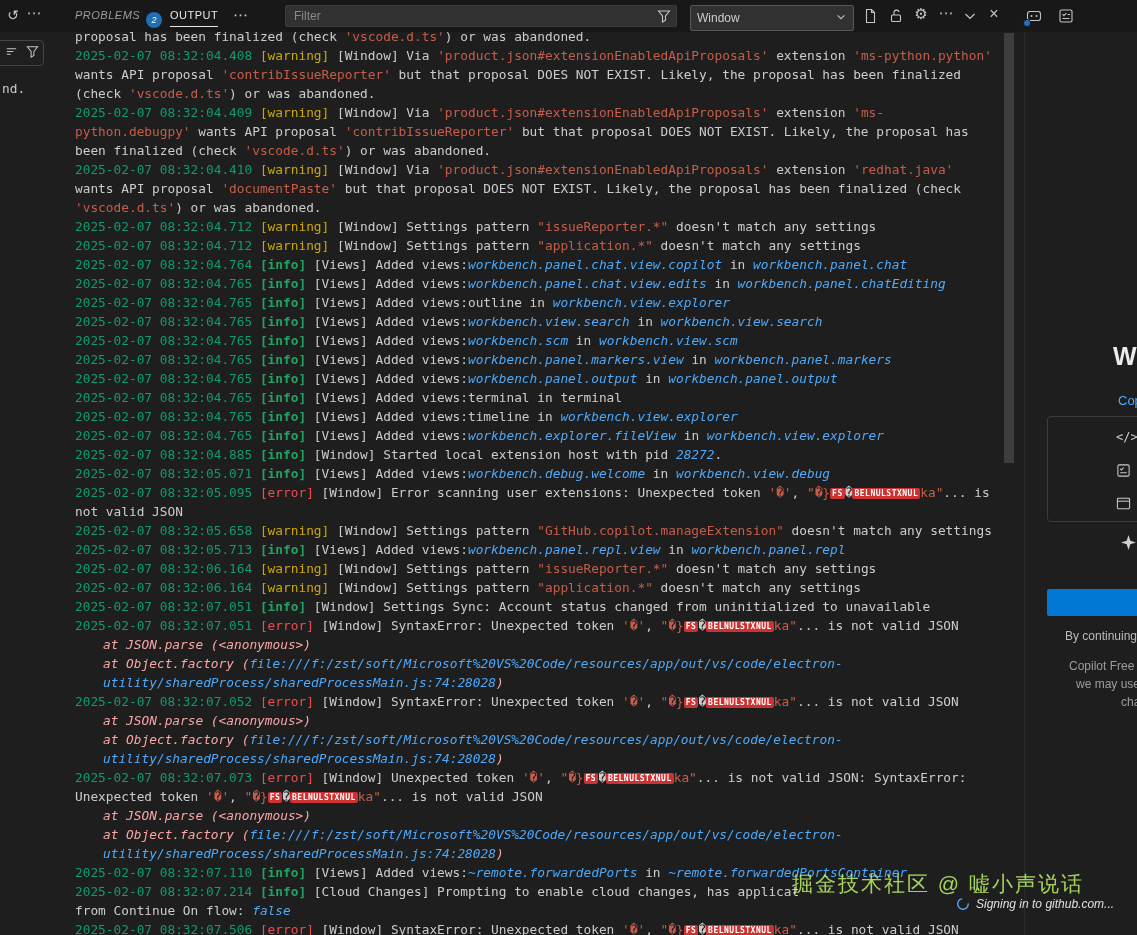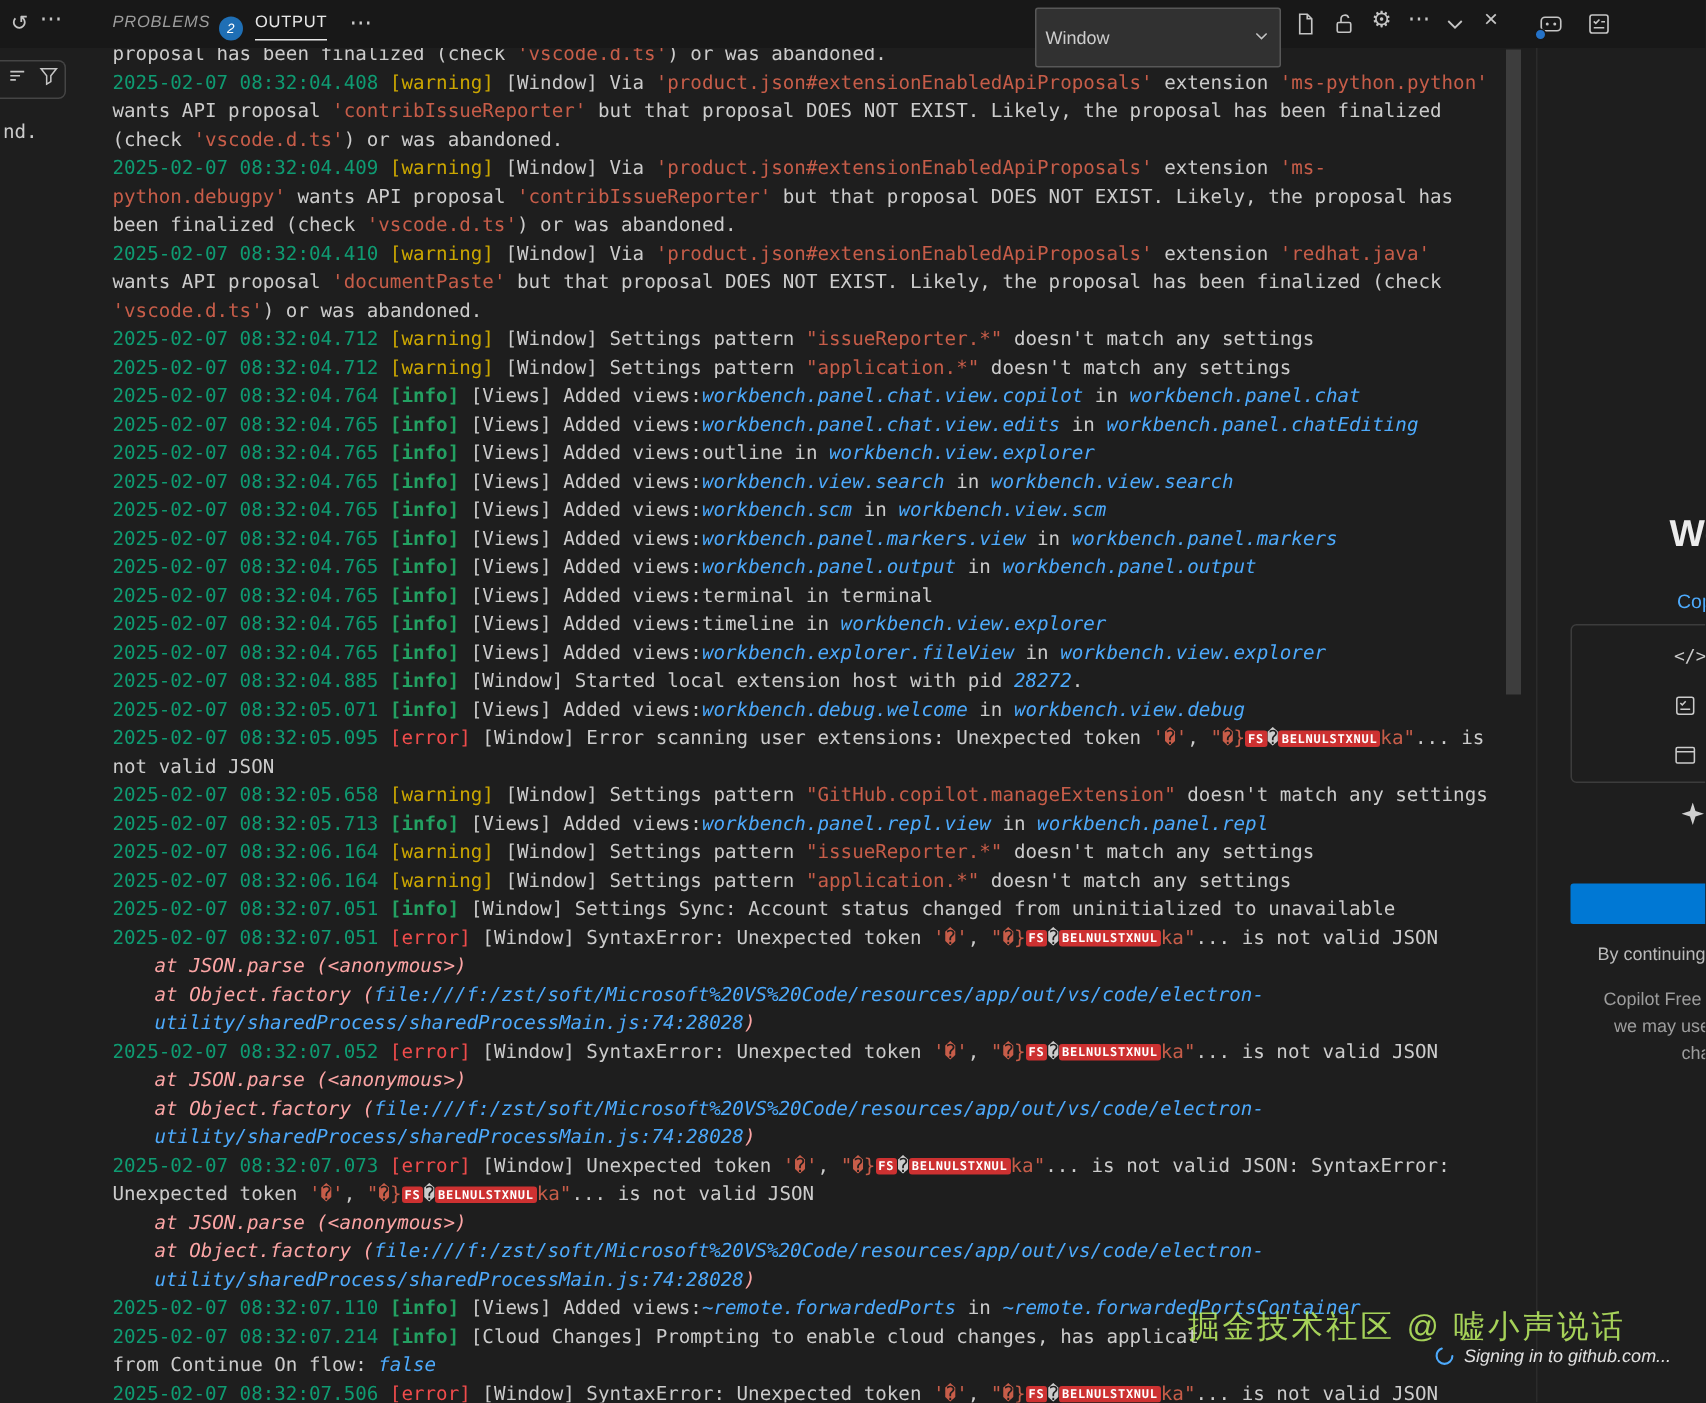--- a/index.html
+++ b/index.html
@@ -16,21 +16,21 @@
   #tab-problems { left:75px;font-style:italic; }
   #tab-output { left:170px; color:#e7e7e7; padding-bottom:5px; border-bottom:1px solid #e7e7e7; }
   .badge { display:inline-block; margin-left:6px; min-width:16px; height:16px; line-height:16px; border-radius:50%; background:#1f6fb5; color:#fff; font-size:9px; text-align:center; vertical-align:-4px; }
   #tabs-more { left:233px; top:6px; position:absolute; color:#cccccc; font-size:15px; cursor:pointer; }
 
   #filter-box { position:absolute; left:285px; top:5px; width:392px; height:22px; background:#313131; border:1px solid #3c3c3c; border-radius:2px; }
   #filter-box input { position:absolute; left:0; top:0; width:368px; height:20px; background:transparent; border:none; outline:none; color:#cccccc; font-size:12px; padding:0 8px; font-family:"Liberation Sans",sans-serif; }
   #filter-box input::placeholder { color:#8a8a8a; }
   #filter-funnel { position:absolute; right:5px; top:3px; }
 
-  #channel-select { position:absolute; left:690px; top:5px; width:164px; height:40px; background:#313131; border:1px solid #585858; border-radius:2px; display:flex; align-items:center; padding:0 6px; color:#cccccc; font-size:12px; cursor:pointer; }
+  #channel-select { position:absolute; left:690px; top:5px; width:164px; height:26px; background:#313131; border:1px solid #585858; border-radius:2px; display:flex; align-items:center; padding:0 6px; color:#cccccc; font-size:12px; cursor:pointer; }
   #channel-select .chev { margin-left:auto; }
 
   #act-openlog { left:862px; } #act-unlock { left:888px; } #act-gear { left:913px; top:6px; font-size:15px; }
   #act-more { left:938px; top:5px; font-size:15px; } #act-chevron { left:962px; } #act-close { left:986px; top:6px; font-size:16px; }
   #hdr-copilot { left:1026px; position:absolute; top:8px; cursor:pointer; }
   #hdr-copilot .dot { position:absolute; left:-3px; bottom:-3px; width:8px; height:8px; border-radius:50%; background:#2472c8; border:1px solid #181818; }
   #hdr-checklist { left:1058px; position:absolute; top:8px; cursor:pointer; }
 
   
   #log-content { position:absolute; left:75px; top:27px; width:918px; z-index:1;
@@ -81,20 +81,28 @@
 <div id="log-content"><div class="log-entry"><span class="sg-t">proposal has been finalized (check </span><span class="sg-s">'vscode.d.ts'</span><span class="sg-t">) or was abandoned.</span></div><div class="log-entry"><span class="sg-ts">2025-02-07 08:32:04.408 </span><span class="sg-w">[warning]</span><span class="sg-t"> [Window] Via </span><span class="sg-s">'product.json#extensionEnabledApiProposals'</span><span class="sg-t"> extension </span><span class="sg-s">'ms-python.python'</span><span class="sg-t"> wants API proposal </span><span class="sg-s">'contribIssueReporter'</span><span class="sg-t"> but that proposal DOES NOT EXIST. Likely, the proposal has been finalized (check </span><span class="sg-s">'vscode.d.ts'</span><span class="sg-t">) or was abandoned.</span></div><div class="log-entry"><span class="sg-ts">2025-02-07 08:32:04.409 </span><span class="sg-w">[warning]</span><span class="sg-t"> [Window] Via </span><span class="sg-s">'product.json#extensionEnabledApiProposals'</span><span class="sg-t"> extension </span><span class="sg-s">'ms-python.debugpy'</span><span class="sg-t"> wants API proposal </span><span class="sg-s">'contribIssueReporter'</span><span class="sg-t"> but that proposal DOES NOT EXIST. Likely, the proposal has been finalized (check </span><span class="sg-s">'vscode.d.ts'</span><span class="sg-t">) or was abandoned.</span></div><div class="log-entry"><span class="sg-ts">2025-02-07 08:32:04.410 </span><span class="sg-w">[warning]</span><span class="sg-t"> [Window] Via </span><span class="sg-s">'product.json#extensionEnabledApiProposals'</span><span class="sg-t"> extension </span><span class="sg-s">'redhat.java'</span><span class="sg-t"> wants API proposal </span><span class="sg-s">'documentPaste'</span><span class="sg-t"> but that proposal DOES NOT EXIST. Likely, the proposal has been finalized (check </span><span class="sg-s">'vscode.d.ts'</span><span class="sg-t">) or was abandoned.</span></div><div class="log-entry"><span class="sg-ts">2025-02-07 08:32:04.712 </span><span class="sg-w">[warning]</span><span class="sg-t"> [Window] Settings pattern </span><span class="sg-s">"issueReporter.*"</span><span class="sg-t"> doesn't match any settings</span></div><div class="log-entry"><span class="sg-ts">2025-02-07 08:32:04.712 </span><span class="sg-w">[warning]</span><span class="sg-t"> [Window] Settings pattern </span><span class="sg-s">"application.*"</span><span class="sg-t"> doesn't match any settings</span></div><div class="log-entry"><span class="sg-ts">2025-02-07 08:32:04.764 </span><span class="sg-i">[info]</span><span class="sg-t"> [Views] Added views:</span><span class="sg-l">workbench.panel.chat.view.copilot</span><span class="sg-t"> in </span><span class="sg-l">workbench.panel.chat</span></div><div class="log-entry"><span class="sg-ts">2025-02-07 08:32:04.765 </span><span class="sg-i">[info]</span><span class="sg-t"> [Views] Added views:</span><span class="sg-l">workbench.panel.chat.view.edits</span><span class="sg-t"> in </span><span class="sg-l">workbench.panel.chatEditing</span></div><div class="log-entry"><span class="sg-ts">2025-02-07 08:32:04.765 </span><span class="sg-i">[info]</span><span class="sg-t"> [Views] Added views:outline in </span><span class="sg-l">workbench.view.explorer</span></div><div class="log-entry"><span class="sg-ts">2025-02-07 08:32:04.765 </span><span class="sg-i">[info]</span><span class="sg-t"> [Views] Added views:</span><span class="sg-l">workbench.view.search</span><span class="sg-t"> in </span><span class="sg-l">workbench.view.search</span></div><div class="log-entry"><span class="sg-ts">2025-02-07 08:32:04.765 </span><span class="sg-i">[info]</span><span class="sg-t"> [Views] Added views:</span><span class="sg-l">workbench.scm</span><span class="sg-t"> in </span><span class="sg-l">workbench.view.scm</span></div><div class="log-entry"><span class="sg-ts">2025-02-07 08:32:04.765 </span><span class="sg-i">[info]</span><span class="sg-t"> [Views] Added views:</span><span class="sg-l">workbench.panel.markers.view</span><span class="sg-t"> in </span><span class="sg-l">workbench.panel.markers</span></div><div class="log-entry"><span class="sg-ts">2025-02-07 08:32:04.765 </span><span class="sg-i">[info]</span><span class="sg-t"> [Views] Added views:</span><span class="sg-l">workbench.panel.output</span><span class="sg-t"> in </span><span class="sg-l">workbench.panel.output</span></div><div class="log-entry"><span class="sg-ts">2025-02-07 08:32:04.765 </span><span class="sg-i">[info]</span><span class="sg-t"> [Views] Added views:terminal in terminal</span></div><div class="log-entry"><span class="sg-ts">2025-02-07 08:32:04.765 </span><span class="sg-i">[info]</span><span class="sg-t"> [Views] Added views:timeline in </span><span class="sg-l">workbench.view.explorer</span></div><div class="log-entry"><span class="sg-ts">2025-02-07 08:32:04.765 </span><span class="sg-i">[info]</span><span class="sg-t"> [Views] Added views:</span><span class="sg-l">workbench.explorer.fileView</span><span class="sg-t"> in </span><span class="sg-l">workbench.view.explorer</span></div><div class="log-entry"><span class="sg-ts">2025-02-07 08:32:04.885 </span><span class="sg-i">[info]</span><span class="sg-t"> [Window] Started local extension host with pid </span><span class="sg-l">28272</span><span class="sg-t">.</span></div><div class="log-entry"><span class="sg-ts">2025-02-07 08:32:05.071 </span><span class="sg-i">[info]</span><span class="sg-t"> [Views] Added views:</span><span class="sg-l">workbench.debug.welcome</span><span class="sg-t"> in </span><span class="sg-l">workbench.view.debug</span></div><div class="log-entry"><span class="sg-ts">2025-02-07 08:32:05.095 </span><span class="sg-e">[error]</span><span class="sg-t"> [Window] Error scanning user extensions: Unexpected token </span><span class="sg-s">'�'</span><span class="sg-t">, </span><span class="sg-s">"�}</span><span class="sg-rb">FS</span><span class="sg-t">�</span><span class="sg-rb">BELNULSTXNUL</span><span class="sg-s">ka"</span><span class="sg-t">... is not valid JSON</span></div><div class="log-entry"><span class="sg-ts">2025-02-07 08:32:05.658 </span><span class="sg-w">[warning]</span><span class="sg-t"> [Window] Settings pattern </span><span class="sg-s">"GitHub.copilot.manageExtension"</span><span class="sg-t"> doesn't match any settings</span></div><div class="log-entry"><span class="sg-ts">2025-02-07 08:32:05.713 </span><span class="sg-i">[info]</span><span class="sg-t"> [Views] Added views:</span><span class="sg-l">workbench.panel.repl.view</span><span class="sg-t"> in </span><span class="sg-l">workbench.panel.repl</span></div><div class="log-entry"><span class="sg-ts">2025-02-07 08:32:06.164 </span><span class="sg-w">[warning]</span><span class="sg-t"> [Window] Settings pattern </span><span class="sg-s">"issueReporter.*"</span><span class="sg-t"> doesn't match any settings</span></div><div class="log-entry"><span class="sg-ts">2025-02-07 08:32:06.164 </span><span class="sg-w">[warning]</span><span class="sg-t"> [Window] Settings pattern </span><span class="sg-s">"application.*"</span><span class="sg-t"> doesn't match any settings</span></div><div class="log-entry"><span class="sg-ts">2025-02-07 08:32:07.051 </span><span class="sg-i">[info]</span><span class="sg-t"> [Window] Settings Sync: Account status changed from uninitialized to unavailable</span></div><div class="log-entry"><span class="sg-ts">2025-02-07 08:32:07.051 </span><span class="sg-e">[error]</span><span class="sg-t"> [Window] SyntaxError: Unexpected token </span><span class="sg-s">'�'</span><span class="sg-t">, </span><span class="sg-s">"�}</span><span class="sg-rb">FS</span><span class="sg-t">�</span><span class="sg-rb">BELNULSTXNUL</span><span class="sg-s">ka"</span><span class="sg-t">... is not valid JSON</span></div><div class="log-entry trace"><span class="sg-tr">at JSON.parse (&lt;anonymous&gt;)</span></div><div class="log-entry trace"><span class="sg-tr">at Object.factory (</span><span class="sg-trl">file:///f:/zst/soft/Microsoft%20VS%20Code/resources/app/out/vs/code/electron-utility/sharedProcess/sharedProcessMain.js:74:28028</span><span class="sg-tr">)</span></div><div class="log-entry"><span class="sg-ts">2025-02-07 08:32:07.052 </span><span class="sg-e">[error]</span><span class="sg-t"> [Window] SyntaxError: Unexpected token </span><span class="sg-s">'�'</span><span class="sg-t">, </span><span class="sg-s">"�}</span><span class="sg-rb">FS</span><span class="sg-t">�</span><span class="sg-rb">BELNULSTXNUL</span><span class="sg-s">ka"</span><span class="sg-t">... is not valid JSON</span></div><div class="log-entry trace"><span class="sg-tr">at JSON.parse (&lt;anonymous&gt;)</span></div><div class="log-entry trace"><span class="sg-tr">at Object.factory (</span><span class="sg-trl">file:///f:/zst/soft/Microsoft%20VS%20Code/resources/app/out/vs/code/electron-utility/sharedProcess/sharedProcessMain.js:74:28028</span><span class="sg-tr">)</span></div><div class="log-entry"><span class="sg-ts">2025-02-07 08:32:07.073 </span><span class="sg-e">[error]</span><span class="sg-t"> [Window] Unexpected token </span><span class="sg-s">'�'</span><span class="sg-t">, </span><span class="sg-s">"�}</span><span class="sg-rb">FS</span><span class="sg-t">�</span><span class="sg-rb">BELNULSTXNUL</span><span class="sg-s">ka"</span><span class="sg-t">... is not valid JSON: SyntaxError: Unexpected token </span><span class="sg-s">'�'</span><span class="sg-t">, </span><span class="sg-s">"�}</span><span class="sg-rb">FS</span><span class="sg-t">�</span><span class="sg-rb">BELNULSTXNUL</span><span class="sg-s">ka"</span><span class="sg-t">... is not valid JSON</span></div><div class="log-entry trace"><span class="sg-tr">at JSON.parse (&lt;anonymous&gt;)</span></div><div class="log-entry trace"><span class="sg-tr">at Object.factory (</span><span class="sg-trl">file:///f:/zst/soft/Microsoft%20VS%20Code/resources/app/out/vs/code/electron-utility/sharedProcess/sharedProcessMain.js:74:28028</span><span class="sg-tr">)</span></div><div class="log-entry"><span class="sg-ts">2025-02-07 08:32:07.110 </span><span class="sg-i">[info]</span><span class="sg-t"> [Views] Added views:</span><span class="sg-l">~remote.forwardedPorts</span><span class="sg-t"> in </span><span class="sg-l">~remote.forwardedPortsContainer</span></div><div class="log-entry"><span class="sg-ts">2025-02-07 08:32:07.214 </span><span class="sg-i">[info]</span><span class="sg-t"> [Cloud Changes] Prompting to enable cloud changes, has applicat</span><br><span class="sg-t">from Continue On flow: </span><span class="sg-l">false</span></div><div class="log-entry"><span class="sg-ts">2025-02-07 08:32:07.506 </span><span class="sg-e">[error]</span><span class="sg-t"> [Window] SyntaxError: Unexpected token </span><span class="sg-s">'�'</span><span class="sg-t">, </span><span class="sg-s">"�}</span><span class="sg-rb">FS</span><span class="sg-t">�</span><span class="sg-rb">BELNULSTXNUL</span><span class="sg-s">ka"</span><span class="sg-t">... is not valid JSON</span></div></div>
 
 <div id="panel-header">
   <span id="history-icon" class="hicon">↺</span>
   <span id="left-more" class="hicon">⋯</span>
 
   <span id="tab-problems" class="tab"><span>PROBLEMS</span><span class="badge">2</span></span>
   <span id="tab-output" class="tab"><span>OUTPUT</span></span>
   <span id="tabs-more">⋯</span>
 
+  <div id="filter-box">
+    <input type="text" placeholder="Filter" style="">
+    <span id="filter-funnel">
+      <svg width="14" height="14" viewBox="0 0 14 14">
+          <path d="M1.5 2h11L8.5 7v4.2L5.5 13V7z" fill="none" stroke="#c5c5c5" stroke-width="1.1"></path>
+        </svg>
+    </span>
+  </div>
 
   <div id="channel-select">
     <span>Window</span>
     <span class="chev">
       <svg width="12" height="12" viewBox="0 0 14 14">
           <path d="M3 5l4 4 4-4" fill="none" stroke="#c5c5c5" stroke-width="1.2"></path>
         </svg>
     </span>
   </div>
 

